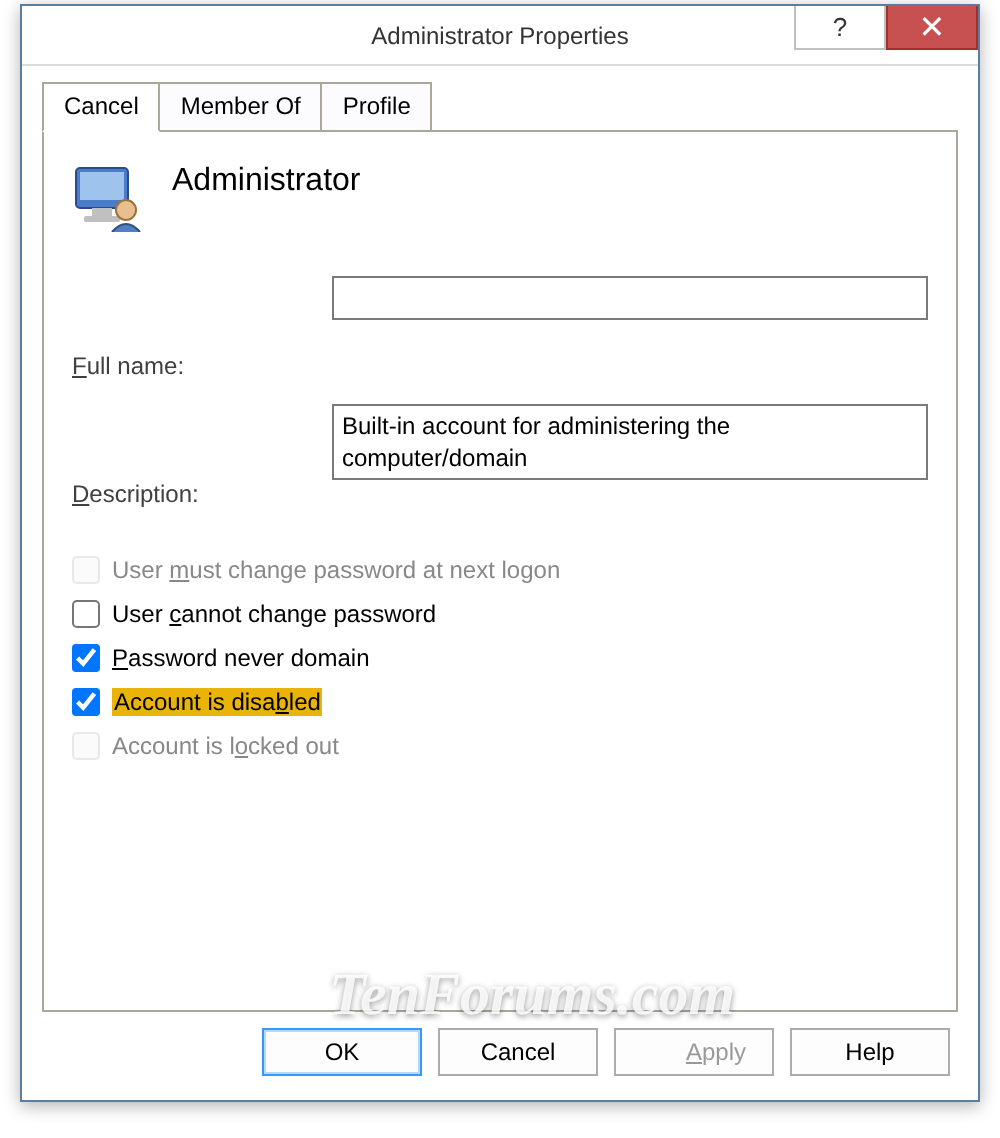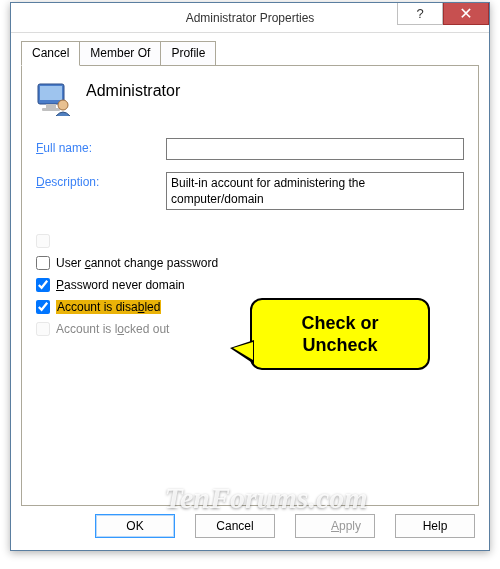--- a/index.html
+++ b/index.html
@@ -104,21 +104,22 @@
     padding-top: 2px;
   }
   .field-row {
     display: flex;
     align-items: flex-start;
     margin-bottom: 12px;
   }
   .field-label {
     width: 130px;
     padding-top: 3px;
-    color: #3b82f6;
+    color: #404040;
+    margin-top: 35px;
   }
   .field-label .ul { text-decoration: underline; }
   .field-input {
     flex: 1;
     border: 1px solid #7a7a7a;
     padding: 3px 4px;
     font-family: inherit;
     font-size: 12px;
     height: 22px;
   }
@@ -193,21 +194,21 @@
     content:"";
     position:absolute;
     left:3px; top:2px;
     border-right: 20px solid #ffff00;
     border-top: 6px solid transparent;
     border-bottom: 12px solid transparent;
   }
   .button-row {
     display: flex;
     justify-content: flex-end;
-    gap: 20px;
+    gap: 8px;
     padding: 8px 4px 0 4px;
   }
   .dlg-btn {
     min-width: 80px;
     height: 24px;
     border: 1px solid #acacac;
     background: #fdfdfd;
     font-family: inherit;
     font-size: 12px;
     padding: 0 10px;
@@ -278,20 +279,21 @@
 
       <div class="field-row">
         <div class="field-label"><span class="ul">D</span><span>escription:</span></div>
         <textarea class="field-textarea" style="">Built-in account for administering the computer/domain</textarea>
       </div>
 
       <div class="checkbox-group">
 
         <div class="checkbox-row disabled">
           <input type="checkbox" disabled="" style="">
+          <label><span>User </span><span class="ul">m</span><span>ust change password at next logon</span></label>
         </div>
 
         <div class="checkbox-row">
           <input type="checkbox" style="">
           <label><span>User </span><span class="ul">c</span><span>annot change password</span></label>
         </div>
 
         <div class="checkbox-row">
           <input type="checkbox" checked="" style="">
           <label><span class="ul">P</span><span>assword never domain</span></label>
@@ -302,26 +304,20 @@
           <label><span class="highlight"><span>Account is disa</span><span class="ul">b</span><span>led</span></span></label>
         </div>
 
         <div class="checkbox-row disabled">
           <input type="checkbox" disabled="" style="">
           <label><span>Account is l</span><span class="ul">o</span><span>cked out</span></label>
         </div>
 
       </div>
 
-      <div class="callout">
-        <div class="callout-tail"></div>
-        <div>
-          <span>Check or</span><br><span>Uncheck</span>
-        </div>
-      </div>
 
     </div>
 
     <div class="button-row">
       <button class="dlg-btn default">OK</button>
       <button class="dlg-btn">Cancel</button>
       <button class="dlg-btn disabled"><span class="ul">A</span><span>pply</span></button>
       <button class="dlg-btn">Help</button>
     </div>
 

